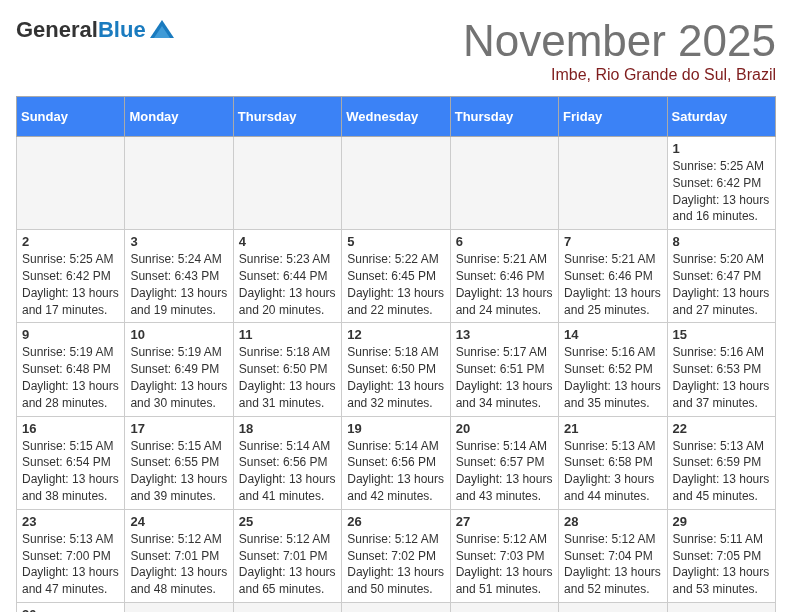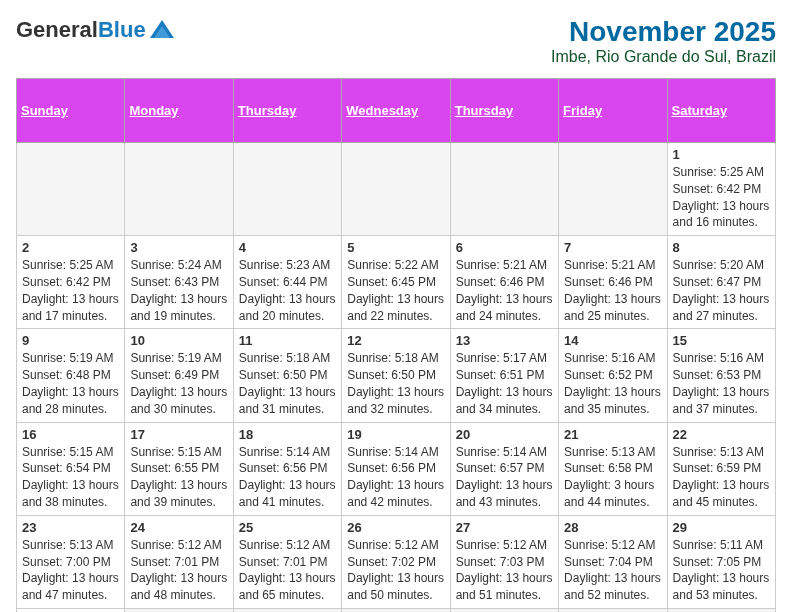--- a/index.html
+++ b/index.html
@@ -25,43 +25,42 @@
       font-size: 22px;
       font-weight: bold;
       color: #333;
       line-height: 1;
     }
     .logo-text span.blue { color: #1a7bbf; text-align: center; }
     .title-area {
       text-align: right;
     }
     .month-title {
-      font-size: 28px;
-      font-weight: bold;
-      color: #0369a1;
+      font-size: 44px;
+      font-weight: normal;
+      color: #737373;
     }
     .location-title {
       font-size: 16px;
-      color: #14532d;
+      color: #7f1d1d;
       text-align: right;
     }
     .calendar-table {
       width: 100%;
       border-collapse: collapse;
       table-layout: fixed;
     }
     .calendar-table th {
-      background-color: #d946ef;
+      background-color: #3b82f6;
       color: white;
       font-size: 13px;
       font-weight: bold;
-      padding: 24px 4px;
+      padding: 12px 4px;
       text-align: left;
       border: 1px solid #aaa;
-      text-decoration: underline;
     }
     .calendar-table td {
       border: 1px solid #ccc;
       vertical-align: top;
       padding: 4px 5px;
       font-size: 10px;
       color: #333;
       height: 80px;
       background: #fff;
     }

